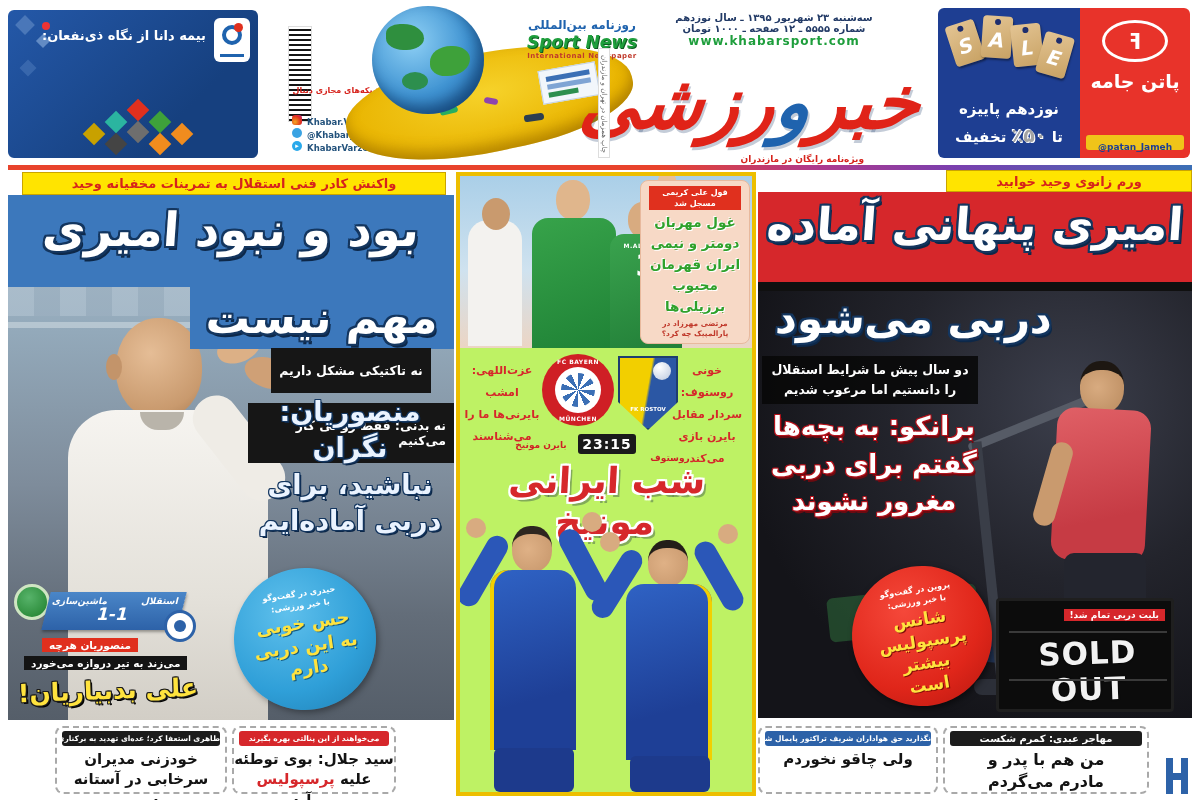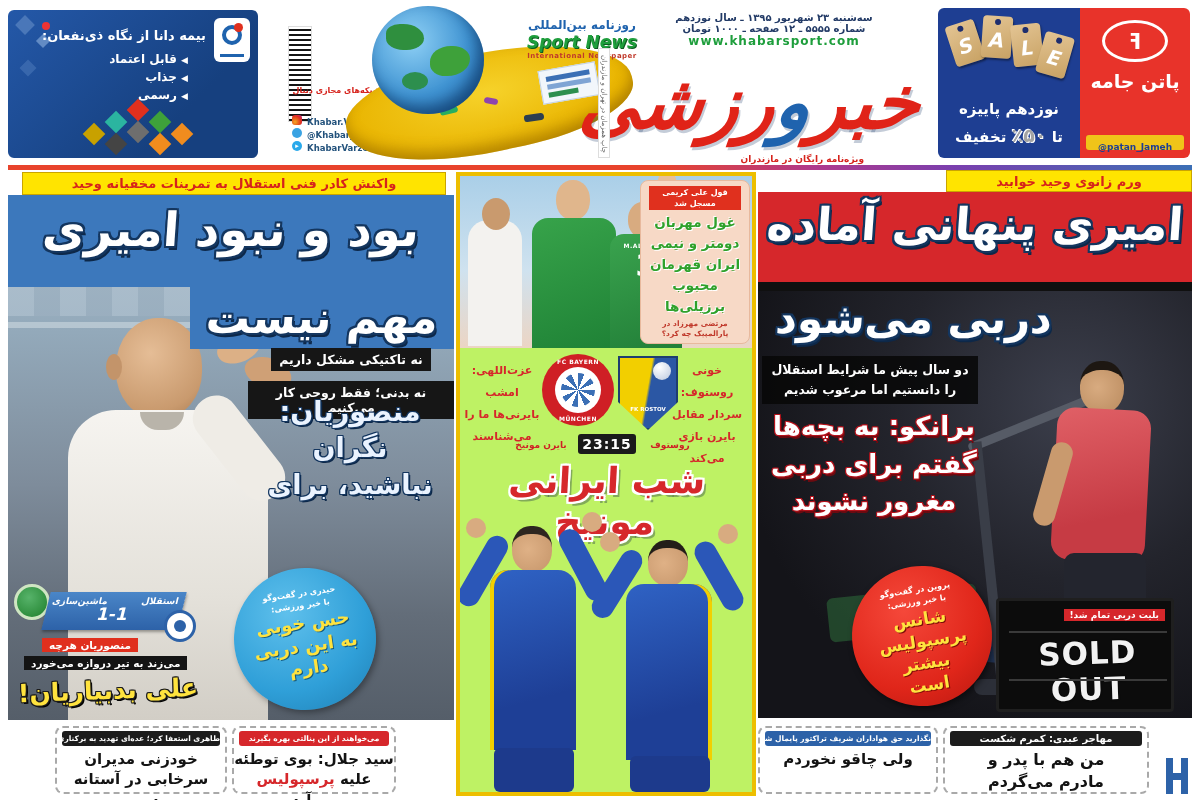--- a/index.html
+++ b/index.html
@@ -9,21 +9,21 @@
   .fa{direction:rtl;}
   .c{text-align:center;}
   .b{font-weight:bold;}
   .w{color:#fff;}
   .o-navy{text-shadow:-2px 0 0 #14365f,2px 0 0 #14365f,0 -2px 0 #14365f,0 2px 0 #14365f,-2px -2px 0 #14365f,2px 2px 0 #14365f,2px -2px 0 #14365f,-2px 2px 0 #14365f,3px 4px 0 #0d2849;}
   .o-navy-sm{text-shadow:-1px 0 0 #14365f,1px 0 0 #14365f,0 -1px 0 #14365f,0 1px 0 #14365f,-1px -1px 0 #14365f,1px 1px 0 #14365f,1px -1px 0 #14365f,-1px 1px 0 #14365f,2px 2px 0 #0d2849;}
   .o-red{text-shadow:-1px 0 0 #b3131c,1px 0 0 #b3131c,0 -1px 0 #b3131c,0 1px 0 #b3131c,-1px -1px 0 #b3131c,1px 1px 0 #b3131c,1px -1px 0 #b3131c,-1px 1px 0 #b3131c,2px 3px 0 #6d0a10;}
   .o-white{text-shadow:-2px 0 0 #fff,2px 0 0 #fff,0 -2px 0 #fff,0 2px 0 #fff,-2px -2px 0 #fff,2px 2px 0 #fff,2px -2px 0 #fff,-2px 2px 0 #fff,4px 4px 0 rgba(20,40,70,.35);}
   .o-dark{text-shadow:-1px 0 0 #1c1c1c,1px 0 0 #1c1c1c,0 -1px 0 #1c1c1c,0 1px 0 #1c1c1c,-1px -1px 0 #1c1c1c,1px 1px 0 #1c1c1c,1px -1px 0 #1c1c1c,-1px 1px 0 #1c1c1c,2px 2px 0 #000;}
   .kicker{background:#ffe400;color:#d6231c;font-weight:bold;text-align:center;border:1px solid #caa400;}
-  .strip{background:#161616;color:#fff;font-weight:bold;padding:4px 8px;display:inline-block;}
+  .strip{background:#161616;color:#fff;font-weight:bold;padding:15px 8px;display:inline-block;text-align:right;}
   .nbox{background:#fff;border:2px dashed #a9a9a9;border-radius:8px;}
   .nbox .hd{position:absolute;top:3px;left:5px;right:5px;height:15px;border-radius:3px;color:#fff;font-size:9px;font-weight:bold;text-align:center;line-height:15px;white-space:nowrap;overflow:hidden;}
   .nbox .bl{font-size:15px;font-weight:bold;color:#131313;text-align:center;line-height:1.35;}
   .tag{position:absolute;width:30px;height:42px;background:linear-gradient(160deg,#e3c493,#c8a264);border-radius:4px;box-shadow:1px 2px 2px rgba(0,0,0,.4);}
   .tag i{position:absolute;top:3px;left:12px;width:6px;height:6px;border-radius:50%;background:#1e2e6e;}
   .tag s{position:absolute;top:12px;left:0;width:100%;text-align:center;color:#fff;font-size:20px;font-weight:bold;text-decoration:none;font-style:italic;}
 </style>
 </head>
 <body>
 
@@ -33,25 +33,20 @@
     <div class="abs" style="left:10px;top:8px;width:14px;height:14px;background:#5b86c2;transform:rotate(45deg);opacity:.7;"></div>
     <div class="abs" style="left:30px;top:26px;width:10px;height:10px;background:#7fa4d4;transform:rotate(45deg);opacity:.7;"></div>
     <div class="abs" style="left:34px;top:12px;width:8px;height:8px;border-radius:50%;background:#e33;"></div>
     <div class="abs" style="left:14px;top:52px;width:12px;height:12px;background:#4a77b8;transform:rotate(45deg);opacity:.6;"></div>
     <div class="abs" style="right:8px;top:8px;width:36px;height:44px;background:#fff;border-radius:6px;">
       <div class="abs" style="left:8px;top:7px;width:20px;height:20px;border-radius:50%;border:4px solid #1f63ae;"></div>
       <div class="abs" style="left:20px;top:5px;width:9px;height:9px;border-radius:50%;background:#e0301e;"></div>
       <div class="abs" style="left:6px;bottom:5px;width:24px;height:3px;background:#1f63ae;"></div>
     </div>
     <div class="abs w b" style="right:52px;top:18px;width:180px;font-size:13px;text-align:right;">بیمه دانا از نگاه ذی‌نفعان:</div>
-    <div class="abs fa" style="right:70px;top:42px;width:140px;text-align:right;">
-      <div style="color:#fff;font-size:12px;font-weight:bold;margin-bottom:4px;"><span style="color:#fff;font-size:9px;">◀</span> <span>قابل اعتماد</span></div>
-      <div style="color:#fff;font-size:12px;font-weight:bold;margin-bottom:4px;"><span style="color:#fff;font-size:9px;">◀</span> <span>جذاب</span></div>
-      <div style="color:#fff;font-size:12px;font-weight:bold;"><span style="color:#fff;font-size:9px;">◀</span> <span>رسمی</span></div>
-    </div>
     <div class="abs" style="left:78px;top:92px;width:110px;height:52px;">
       <div class="abs" style="left:44px;top:0;width:16px;height:16px;background:#e0301e;transform:rotate(45deg);"></div>
       <div class="abs" style="left:22px;top:12px;width:16px;height:16px;background:#2bb5a0;transform:rotate(45deg);"></div>
       <div class="abs" style="left:66px;top:12px;width:16px;height:16px;background:#3ea13a;transform:rotate(45deg);"></div>
       <div class="abs" style="left:0px;top:24px;width:16px;height:16px;background:#c8a100;transform:rotate(45deg);"></div>
       <div class="abs" style="left:88px;top:24px;width:16px;height:16px;background:#f08c1e;transform:rotate(45deg);"></div>
       <div class="abs" style="left:44px;top:22px;width:16px;height:16px;background:#6e6e6e;transform:rotate(45deg);"></div>
       <div class="abs" style="left:22px;top:34px;width:16px;height:16px;background:#444;transform:rotate(45deg);"></div>
       <div class="abs" style="left:66px;top:34px;width:16px;height:16px;background:#f08c1e;transform:rotate(45deg);"></div>
     </div>
@@ -177,20 +172,21 @@
     <div class="abs" style="left:182px;top:115px;width:264px;height:62px;background:#3c78bc;"></div>
     <div class="abs fa c o-navy" style="left:182px;top:120px;width:264px;color:#fff;font-size:44px;font-weight:900;transform:skewX(-4deg);">مهم نیست</div>
 
     <div class="abs fa" style="left:240px;top:176px;width:206px;text-align:center;">
       <span class="strip" style="font-size:12.5px;">نه تاکتیکی مشکل داریم</span><br>
       <span class="strip" style="font-size:12.5px;margin-top:10px;">نه بدنی؛ فقط روحی کار می‌کنیم</span>
     </div>
     <div class="abs fa c" style="left:238px;top:222px;width:208px;color:#eaf3ff;font-size:27px;font-weight:900;line-height:1.35;">
       <div class="o-navy-sm">منصوریان: نگران</div>
       <div class="o-navy-sm">نباشید، برای</div>
+      <div class="o-navy-sm">دربی آماده‌ایم</div>
     </div>
 
     <div class="abs" style="left:226px;top:396px;width:142px;height:142px;border-radius:50%;background:radial-gradient(circle at 40% 30%,#5fc0ec,#2f9fd8 60%,#1f7fb4);transform:rotate(-8deg);box-shadow:2px 3px 6px rgba(0,0,0,.35);">
       <div class="fa c" style="padding-top:20px;color:#fff;font-size:8px;font-weight:bold;line-height:1.5;">
         <div>حیدری در گفت‌وگو</div>
         <div>با خبر ورزشی:</div>
       </div>
       <div class="fa c" style="color:#ffe33e;font-size:18px;font-weight:900;line-height:1.25;text-shadow:1px 1px 0 #155a80;">
         <div>حس خوبی</div>
         <div>به این دربی</div>
@@ -274,21 +270,21 @@
 
       <div class="abs" style="left:158px;top:8px;width:60px;height:74px;background:linear-gradient(100deg,#f2cf00 48%,#2b57a4 52%);clip-path:polygon(0 0,100% 0,100% 62%,50% 100%,0 62%);border:2px solid #1e3e70;">
         <div class="abs" style="left:33px;top:4px;width:18px;height:18px;border-radius:50%;background:radial-gradient(circle at 35% 30%,#fff,#cfd8e8 70%,#9fb0c8);"></div>
         <div class="abs c" style="left:0;bottom:16px;width:56px;color:#fff;font-size:5.5px;font-weight:bold;">FK ROSTOV</div>
       </div>
 
       <div class="abs fa" style="left:48px;top:92px;width:66px;text-align:center;color:#cf1f25;font-size:9px;font-weight:900;">بایرن مونیخ</div>
       <div class="abs" style="left:118px;top:86px;width:58px;height:20px;background:#1b1b1b;border-radius:3px;text-align:center;">
         <span style="color:#fff;font-size:14px;font-weight:900;line-height:20px;letter-spacing:1px;">23:15</span>
       </div>
-      <div class="abs fa" style="left:180px;top:92px;width:60px;text-align:center;color:#cf1f25;font-size:9px;font-weight:900;">روستوف</div>
+      <div class="abs fa" style="left:180px;top:105px;width:60px;text-align:center;color:#cf1f25;font-size:9px;font-weight:900;">روستوف</div>
 
       <div class="abs fa c o-white" style="left:0;top:112px;width:292px;color:#d6272b;font-size:36px;font-weight:900;transform:skewX(-3deg);">شب ایرانی مونیخ</div>
 
       <div class="abs" style="left:0;top:168px;width:292px;height:276px;">
         <div class="abs" style="left:12px;top:16px;width:22px;height:78px;border-radius:12px;background:#2b57b8;transform:rotate(30deg);"></div>
         <div class="abs" style="left:6px;top:2px;width:20px;height:20px;border-radius:50%;background:#d8ab80;"></div>
         <div class="abs" style="left:112px;top:10px;width:22px;height:78px;border-radius:12px;background:#2b57b8;transform:rotate(-28deg);"></div>
         <div class="abs" style="left:122px;top:-4px;width:20px;height:20px;border-radius:50%;background:#d8ab80;"></div>
         <div class="abs" style="left:52px;top:10px;width:40px;height:46px;border-radius:46%;background:radial-gradient(circle at 40% 40%,#dfb186,#c5956a);border-top:8px solid #2d2620;"></div>
         <div class="abs" style="left:30px;top:54px;width:86px;height:180px;border-radius:18px 18px 0 0;background:linear-gradient(165deg,#2f62c4,#1e3f96 70%);box-shadow:inset 4px 0 0 #f2cf00;"></div>

